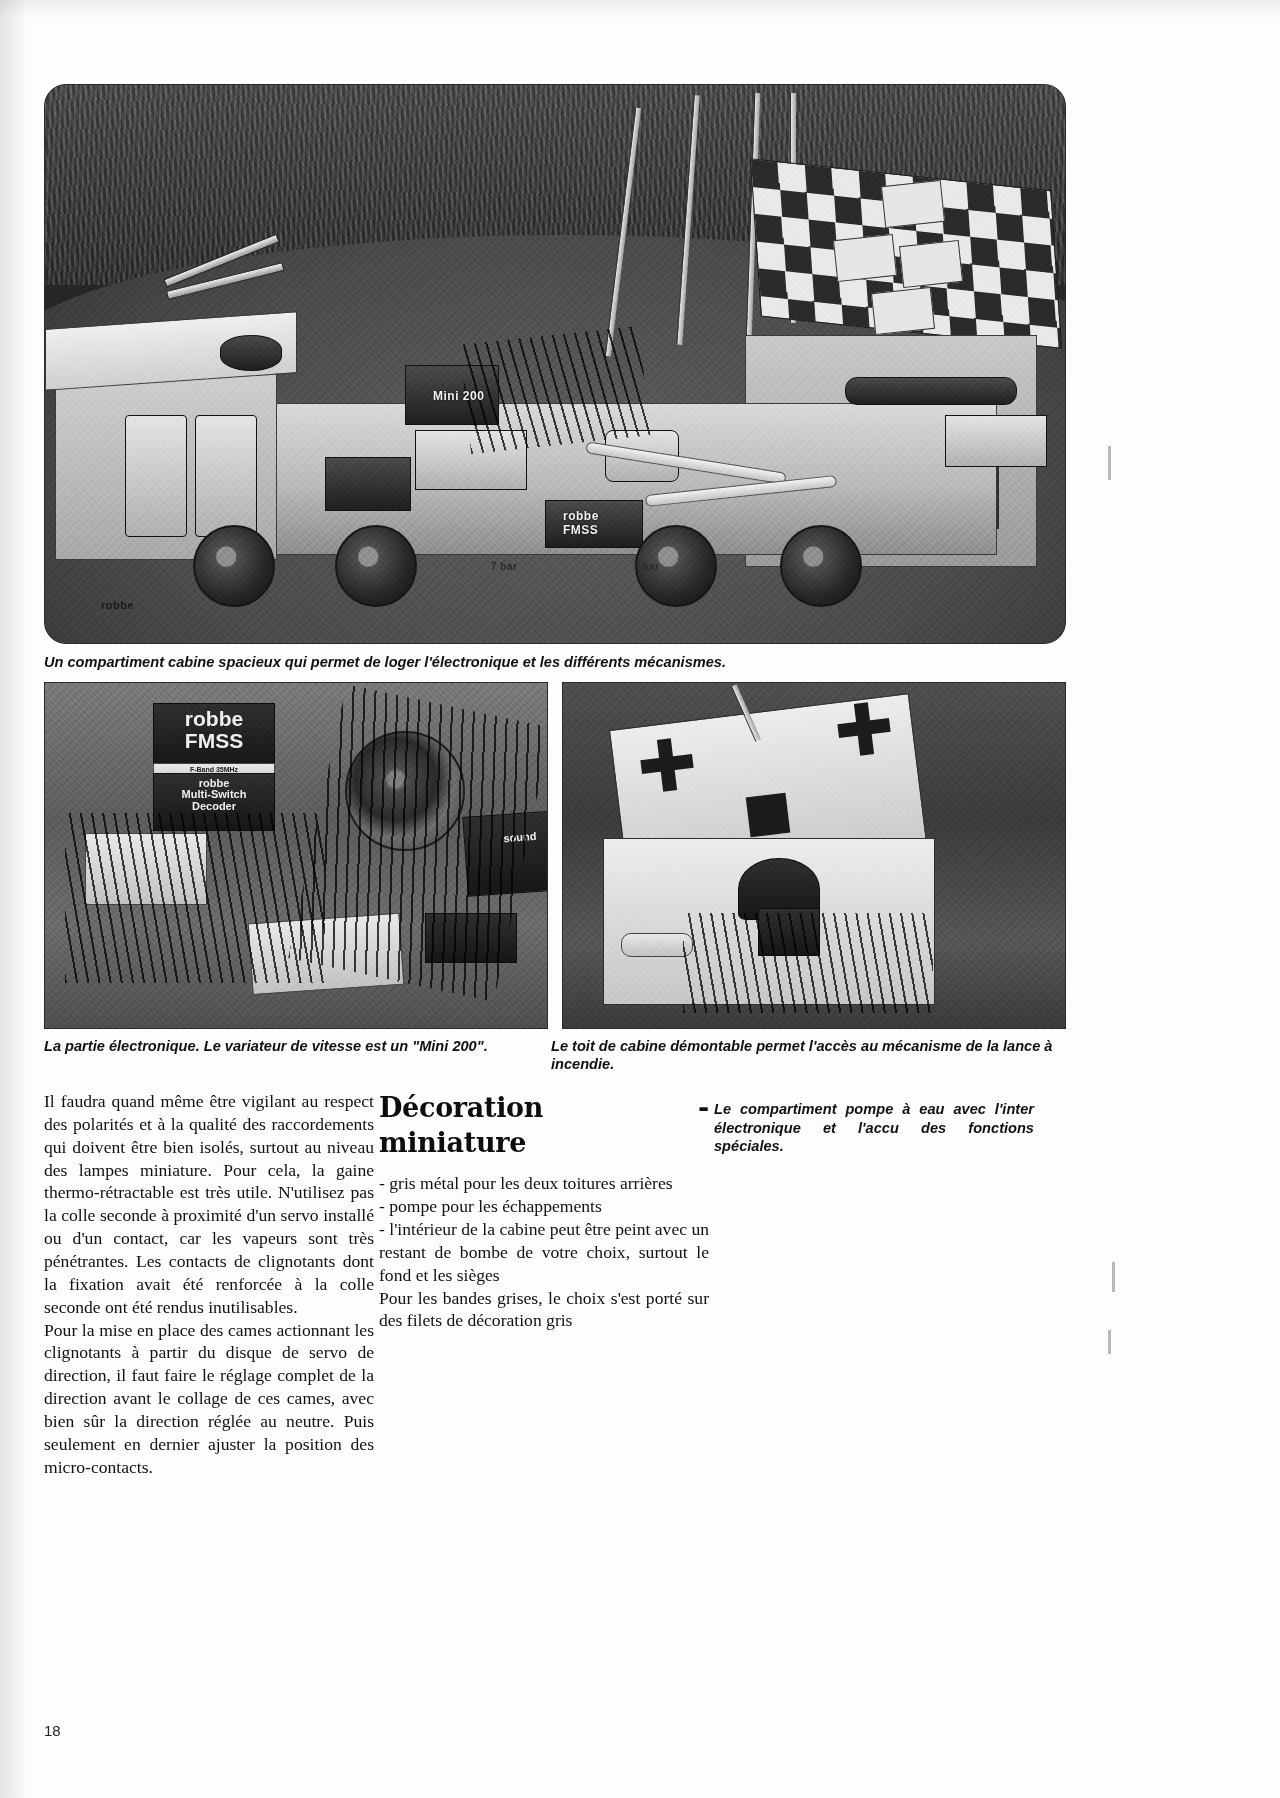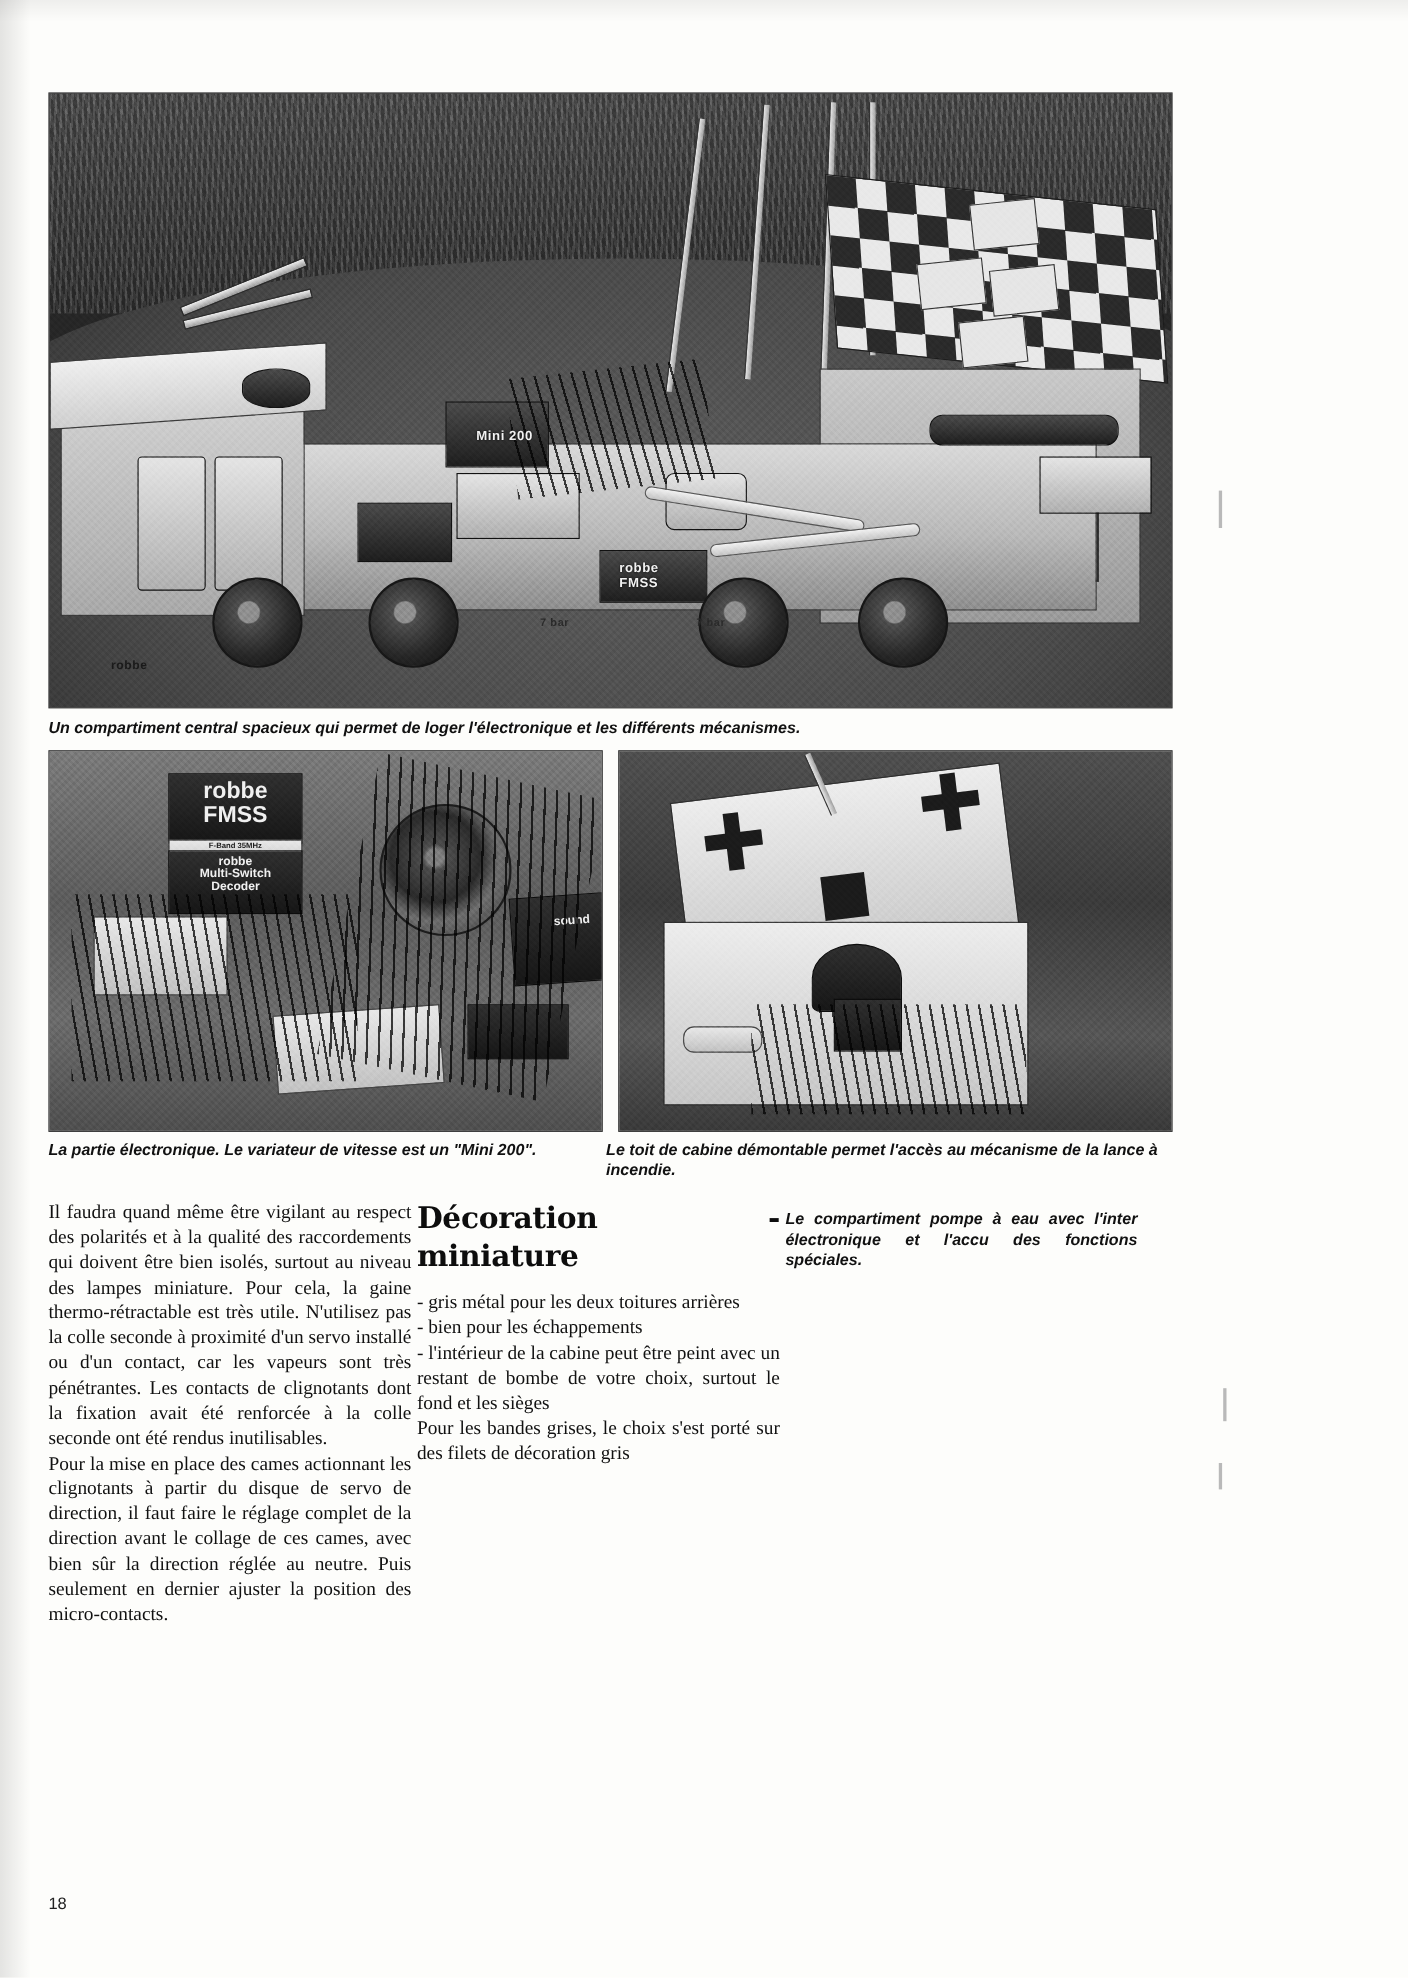--- a/index.html
+++ b/index.html
@@ -64,20 +64,21 @@
     text-shadow: 0 0 2px #000;
   }
 
   
   #photo-truck {
     width: 1020px;
     height: 558px;
     background:
       radial-gradient(ellipse 140% 60% at 50% 118%, #4e4e4e 0%, #3a3a3a 45%, #2d2d2d 70%, #262626 100%),
       linear-gradient(to bottom, #3d3d3d 0%, #4a4a4a 22%, #5a5a5a 30%, #3b3b3b 44%, #343434 100%);
+    border-radius: 22px;
   }
   #photo-truck .grass {
     position: absolute;
     left: 0; top: 0; width: 100%; height: 200px;
     background:
       repeating-linear-gradient(92deg, rgba(255,255,255,0.09) 0 2px, rgba(0,0,0,0.12) 2px 5px),
       repeating-linear-gradient(74deg, rgba(255,255,255,0.06) 0 3px, rgba(0,0,0,0.10) 3px 7px),
       linear-gradient(to bottom, #4a4a4a, #2f2f2f);
   }
   #photo-truck .ground {
@@ -354,21 +355,21 @@
       <div class="lbl" style="left:388px; top:304px; font-size:12px;">Mini 200</div>
       <div class="lbl" style="left:518px; top:424px; font-size:12px;">robbe</div>
       <div class="lbl" style="left:518px; top:438px; font-size:12px;">FMSS</div>
       <div class="lbl" style="left:56px; top:514px; font-size:11px; color:#1a1a1a; text-shadow:none;">robbe</div>
       <div class="lbl" style="left:446px; top:476px; font-size:10px; color:#2a2a2a; text-shadow:none;">7 bar</div>
       <div class="lbl" style="left:588px; top:476px; font-size:10px; color:#2a2a2a; text-shadow:none;">7 bar</div>
 
       <div class="grain"></div>
     </div>
 
-    <div class="caption" style="margin-top:9px;">Un compartiment central spacieux qui permet de loger l'électronique et les différents mécanismes.</div>
+    <div class="caption" style="margin-top:9px;">Un compartiment cabine spacieux qui permet de loger l'électronique et les différents mécanismes.</div>
 
     <div class="row-mid" style="margin-top:10px;">
 
       <div class="photo" id="photo-electronics">
         <div class="mod" style="left:108px; top:20px; width:120px; height:58px; font-size:21px; padding-top:4px;">
           <span>robbe</span><br>
           <span>FMSS</span>
         </div>
         <div class="mod lightbox" style="left:108px; top:80px; width:120px; height:22px; font-size:7px; padding-top:2px;">F-Band 35MHz</div>
         <div class="mod" style="left:108px; top:90px; width:120px; height:52px; font-size:11px; padding-top:4px;">
@@ -412,21 +413,21 @@
     <div class="body-cols">
 
       <div class="col c1">
         <p>Il faudra quand même être vigilant au respect des polarités et à la qualité des raccordements qui doivent être bien isolés, surtout au niveau des lampes miniature. Pour cela, la gaine thermo-rétractable est très utile. N'utilisez pas la colle seconde à proximité d'un servo installé ou d'un contact, car les vapeurs sont très pénétrantes. Les contacts de clignotants dont la fixation avait été renforcée à la colle seconde ont été rendus inutilisables.</p>
         <p>Pour la mise en place des cames actionnant les clignotants à partir du disque de servo de direction, il faut faire le réglage complet de la direction avant le collage de ces cames, avec bien sûr la direction réglée au neutre. Puis seulement en dernier ajuster la position des micro-contacts.</p>
       </div>
 
       <div class="col c2">
         <h2 class="sec-head">Décoration - miniature</h2>
         <p>- gris métal pour les deux toitures arrières</p>
-        <p>- bien pour les échappements</p>
+        <p>- pompe pour les échappements</p>
         <p>- l'intérieur de la cabine peut être peint avec un restant de bombe de votre choix, surtout le fond et les sièges</p>
         <p>Pour les bandes grises, le choix s'est porté sur des filets de décoration gris</p>
       </div>
 
       <div class="col c3">
         <div class="caption pump-cap">Le compartiment pompe à eau avec l'inter électronique et l'accu des fonctions spéciales.</div>
       </div>
 
     </div>
 

